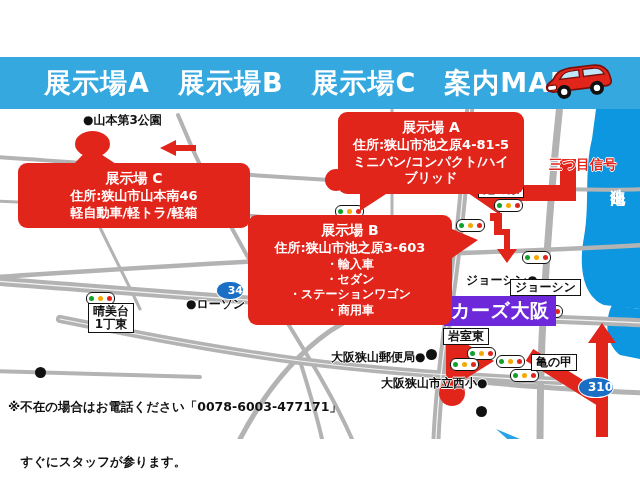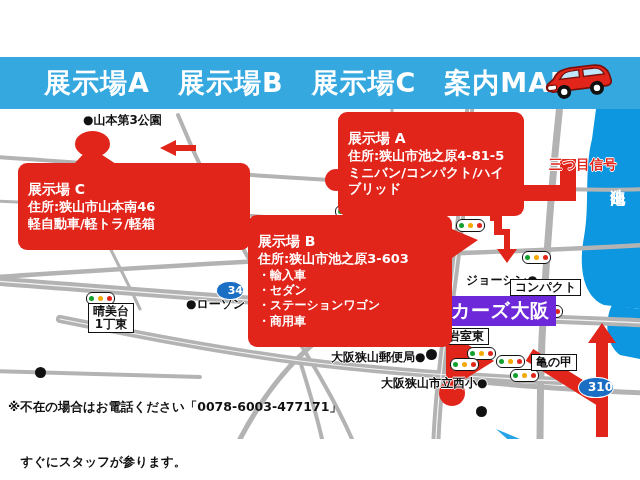--- a/index.html
+++ b/index.html
@@ -11,21 +11,21 @@
   .header-title{position:absolute;left:44px;top:50%;transform:translateY(-50%);
     color:#ffffff;font-size:27px;font-weight:bold;letter-spacing:1px;white-space:nowrap;}
   .car-icon{position:absolute;right:24px;top:50%;transform:translateY(-50%);}
 
   
   .map{position:absolute;left:0;top:109px;width:640px;height:330px;background:#ffffff;overflow:hidden;}
   .map svg{position:absolute;left:0;top:0;}
 
   
   .callout{position:absolute;background:#e1251b;border-radius:9px;color:#fff;
-    text-align:left;font-weight:bold;line-height:1.28;padding:18px 10px;box-sizing:border-box;}
+    text-align:center;font-weight:bold;line-height:1.28;padding:7px 10px;box-sizing:border-box;}
   .callout .ttl{font-size:14px;}
   .callout .ln{font-size:13px;}
   .callout .bul{font-size:12px;}
   .tail{position:absolute;width:0;height:0;}
 
   #callout-a{left:338px;top:112px;width:186px;}
   #callout-a .tail{left:22px;top:100%;border-left:0 solid transparent;
     border-right:26px solid transparent;border-top:17px solid #e1251b;}
   #callout-c{left:18px;top:163px;width:232px;}
   #callout-c .tail{left:56px;top:-16px;border-left:16px solid transparent;
@@ -195,21 +195,21 @@
     <div class="mlabel" style="left:83px;top:3px;">●山本第3公園</div>
     <div class="mlabel" style="left:466px;top:163px;">ジョーシン●</div>
     <div class="mlabel" style="left:186px;top:187px;">●ローソン</div>
     <div class="mlabel" style="left:299px;top:240px;margin-left:32px;">大阪狭山郵便局●</div>
     <div class="mlabel" style="left:381px;top:266px;">大阪狭山市立西小●</div>
 
     <div class="redlabel" style="left:350px;top:66px;">右折</div>
     <div class="redlabel" style="left:549px;top:47px;">三つ目信号</div>
 
     <div class="boxlabel" style="left:478px;top:72px;">池の原</div>
-    <div class="boxlabel" style="left:510px;top:170px;">コンパクト</div>
+    <div class="boxlabel" style="left:510px;top:170px;">ジョーシン</div>
     <div class="boxlabel" style="left:443px;top:219px;">岩室東</div>
     <div class="boxlabel" style="left:531px;top:245px;text-align:right;">亀の甲</div>
     <div class="boxlabel" style="left:88px;top:194px;line-height:1.1;">
       <div>晴美台</div>
       <div>1丁東</div>
     </div>
 
     <div class="vlabel" style="left:609px;top:68px;">狭山池</div>
 
     <div class="bluebox" style="left:444px;top:187px;">カーズ大阪</div>

